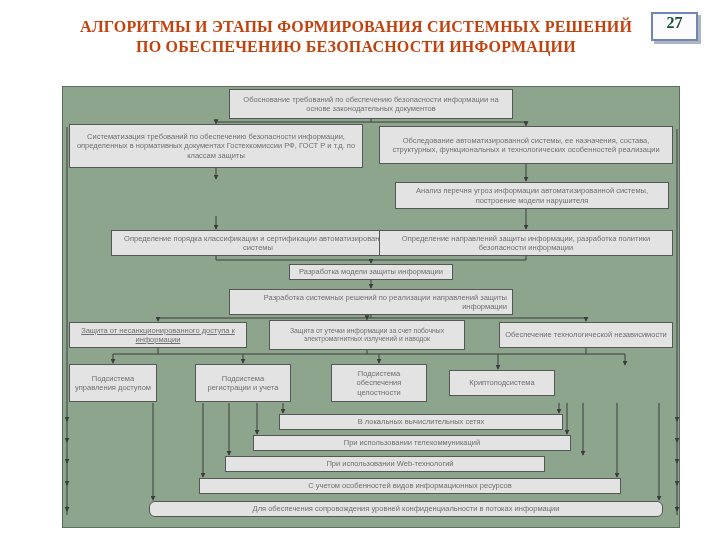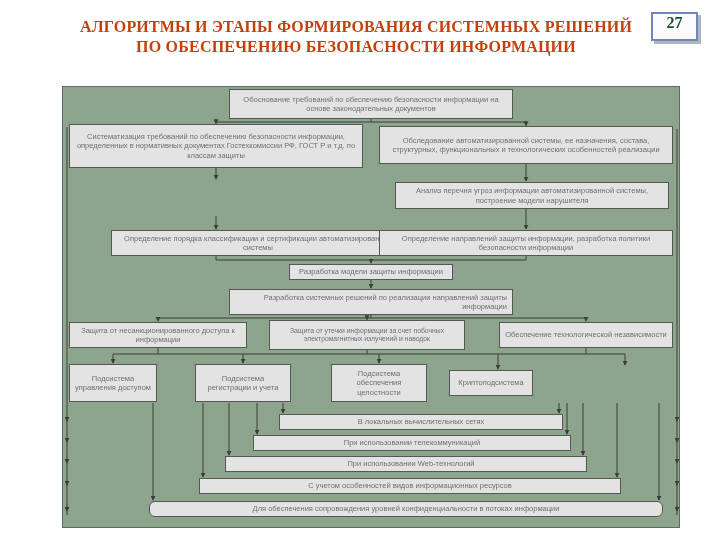--- a/index.html
+++ b/index.html
@@ -43,31 +43,31 @@
   }
   .b-top   {left:166px; top:2px;   width:284px; height:30px;}
   .b-left1 {left:6px;   top:37px;  width:294px; height:44px;}
   .b-left2 {left:6px;   top:93px;  width:294px; height:36px;}
   .b-left3 {left:6px;   top:143px; width:294px; height:26px;margin-left:42px;}
   .b-right1{left:316px; top:39px;  width:294px; height:38px;}
   .b-right2{left:332px; top:95px;  width:274px; height:27px;}
   .b-right3{left:316px; top:143px; width:294px; height:26px;}
   .b-model {left:226px; top:177px; width:164px; height:16px;}
   .b-sol   {left:166px; top:202px; width:284px; height:26px;text-align:right;}
-  .b-prot1 {left:6px;   top:235px; width:178px; height:26px;}
+  .b-prot1 {left:6px;   top:235px; width:178px; height:26px;text-decoration:underline;}
   .b-prot2 {left:206px; top:233px; width:196px; height:30px; font-size:6.8px;}
   .b-prot3 {left:436px; top:235px; width:174px; height:26px;}
   .b-sub1  {left:6px;   top:277px; width:88px;  height:38px;}
   .b-sub2  {left:132px; top:277px; width:96px;  height:38px;}
   .b-sub3  {left:268px; top:277px; width:96px;  height:38px;}
-  .b-sub4  {left:386px; top:283px; width:84px;  height:26px;}
+  .b-sub4  {left:386px; top:283px; width:106px;  height:26px;}
   .b-sub5  {left:514px; top:279px; width:96px;  height:34px;}
   .b-row1  {left:216px; top:327px; width:284px; height:16px;}
   .b-row2  {left:190px; top:348px; width:318px; height:16px;}
-  .b-row3  {left:162px; top:369px; width:362px; height:16px;padding-left:15px;}
+  .b-row3  {left:162px; top:369px; width:320px; height:16px;padding-left:15px;}
   .b-row4  {left:136px; top:391px; width:422px; height:16px;}
   .b-row5  {left:86px;  top:414px; width:514px; height:16px;border-radius:6px;}
 </style>
 </head>
 <body>
 
 <div class="slide-title">
   <div>АЛГОРИТМЫ И ЭТАПЫ ФОРМИРОВАНИЯ СИСТЕМНЫХ РЕШЕНИЙ</div>
   <div>ПО ОБЕСПЕЧЕНИЮ БЕЗОПАСНОСТИ ИНФОРМАЦИИ</div>
 </div>

